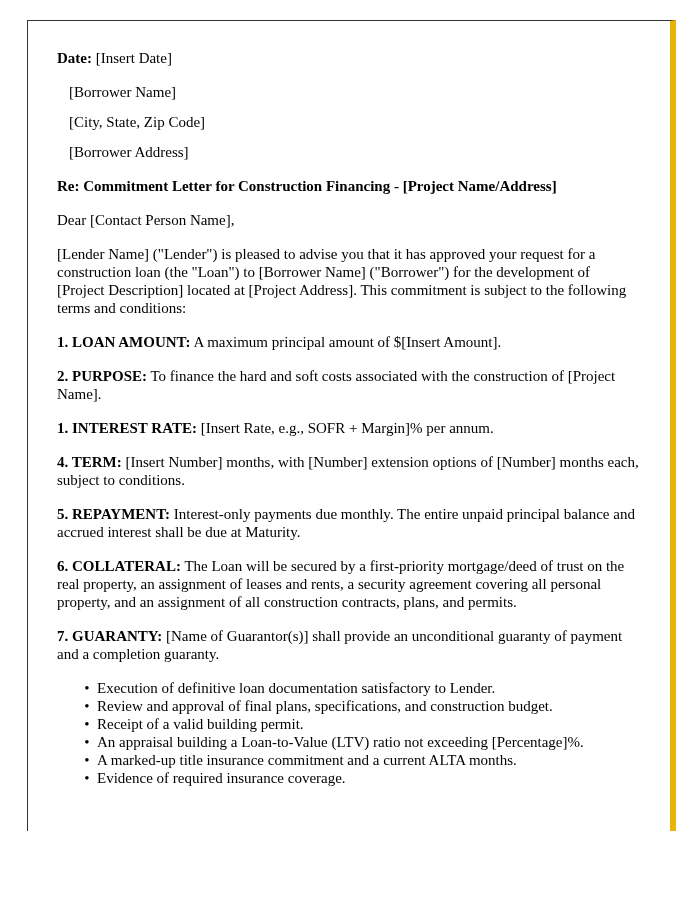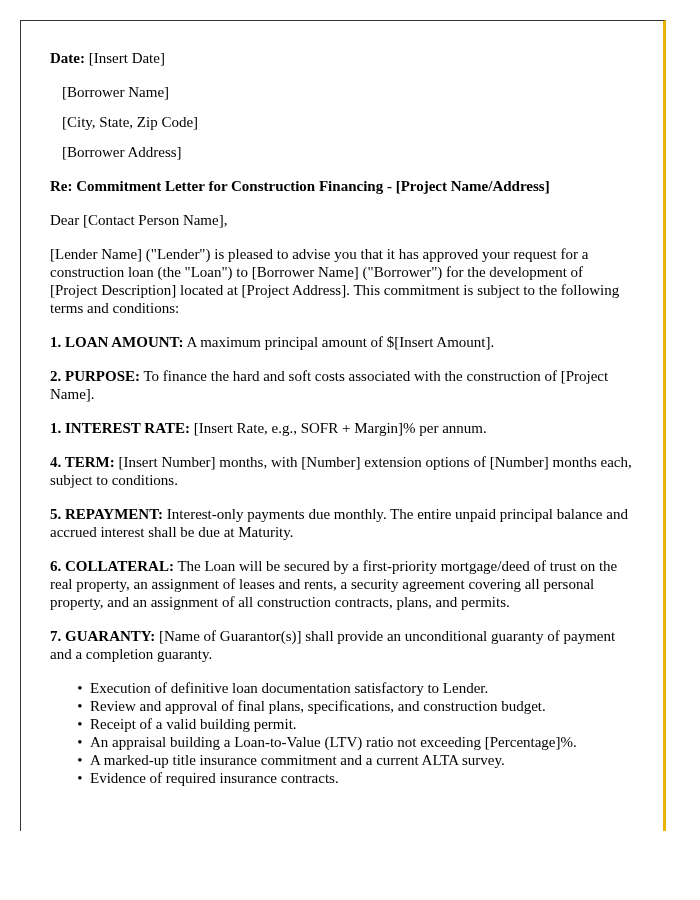--- a/index.html
+++ b/index.html
@@ -12,28 +12,28 @@
       height: 900px;
       position: relative;
       overflow: hidden;
       font-family: "Liberation Serif", "DejaVu Serif", serif;
       font-size: 15px;
       line-height: 18px;
       color: #000000;
     }
     .page {
       position: absolute;
-      left: 20px;
+      left: 27px;
       top: 20px;
       width: 584px;
       height: 782px;
       padding: 28px 29px 0 29px;
       border-top: 1px solid #333333;
       border-left: 1px solid #333333;
-      border-right: 3px solid #eab308;
+      border-right: 6px solid #eab308;
       overflow: hidden;
       box-sizing: content-box;
     }
     p {
       margin: 0 0 16px 0;
     }
     b {
       font-weight: bold;
     }
     .address-block {
@@ -95,17 +95,17 @@
   <p><b>6. COLLATERAL:</b><span> The Loan will be secured by a first-priority mortgage/deed of trust on the real property, an assignment of leases and rents, a security agreement covering all personal property, and an assignment of all construction contracts, plans, and permits.</span></p>
 
   <p><b>7. GUARANTY:</b><span> [Name of Guarantor(s)] shall provide an unconditional guaranty of payment and a completion guaranty.</span></p>
 
 
   <ul class="conditions">
     <li><span class="bullet">•</span><span>Execution of definitive loan documentation satisfactory to Lender.</span></li>
     <li><span class="bullet">•</span><span>Review and approval of final plans, specifications, and construction budget.</span></li>
     <li><span class="bullet">•</span><span>Receipt of a valid building permit.</span></li>
     <li><span class="bullet">•</span><span>An appraisal building a Loan-to-Value (LTV) ratio not exceeding [Percentage]%.</span></li>
-    <li><span class="bullet">•</span><span>A marked-up title insurance commitment and a current ALTA survey.</span></li>
-    <li><span class="bullet">•</span><span>Evidence of required insurance contracts.</span></li>
+    <li><span class="bullet">•</span><span>A marked-up title insurance commitment and a current ALTA months.</span></li>
+    <li><span class="bullet">•</span><span>Evidence of required insurance coverage.</span></li>
   </ul>
 
 </div>
 
 </body></html>

